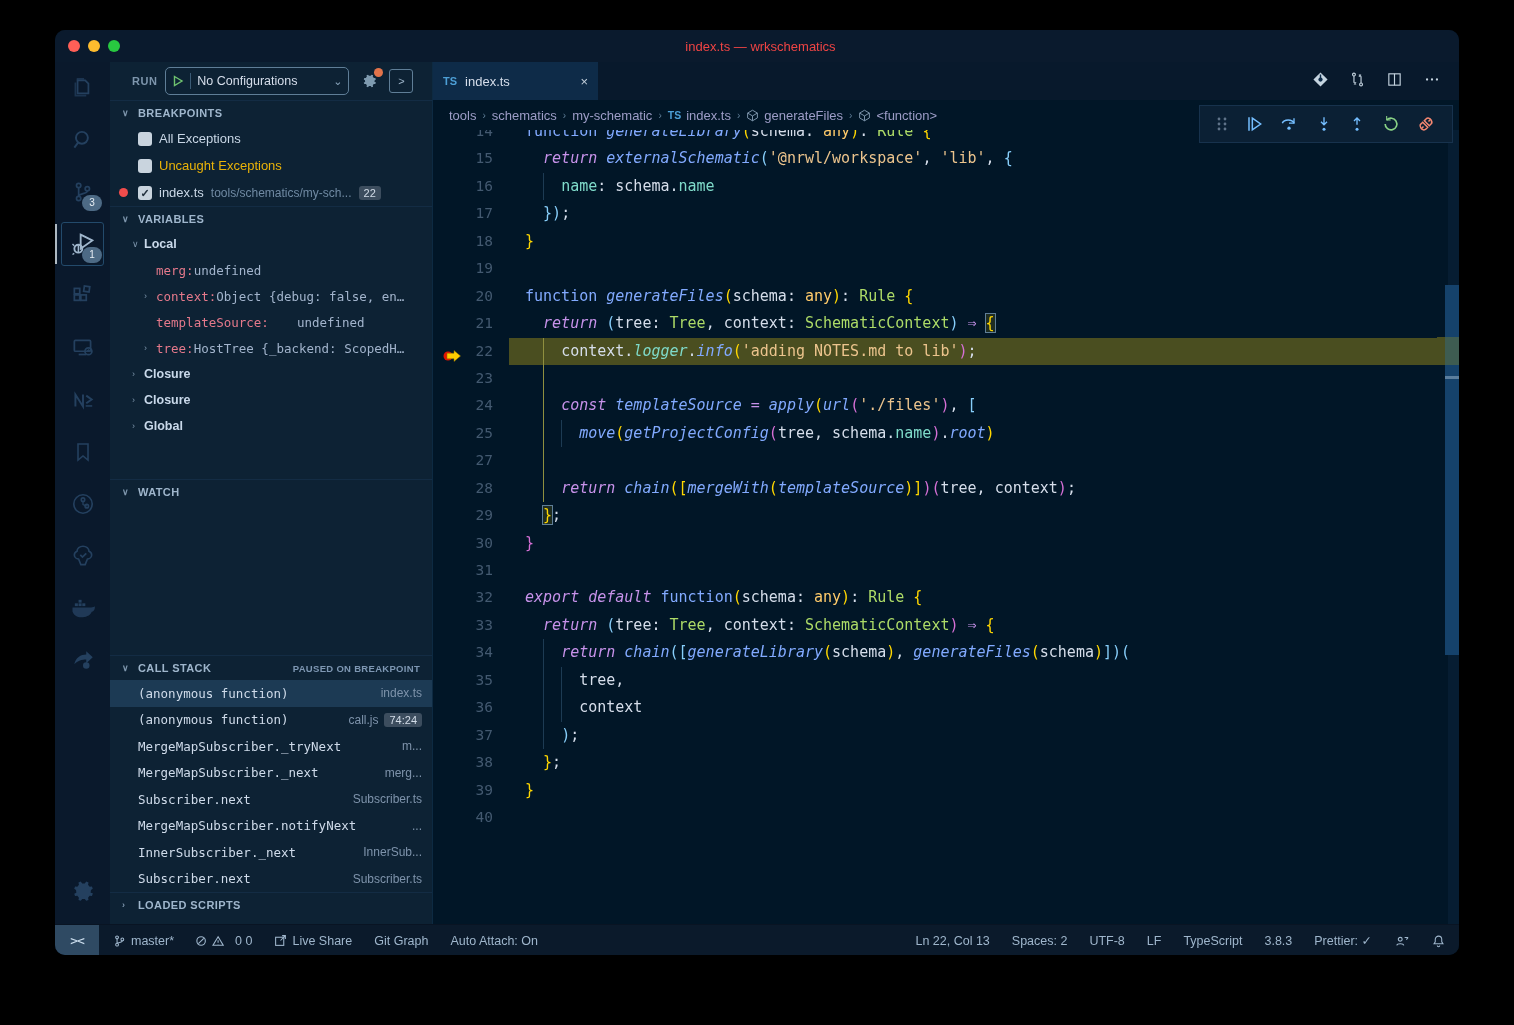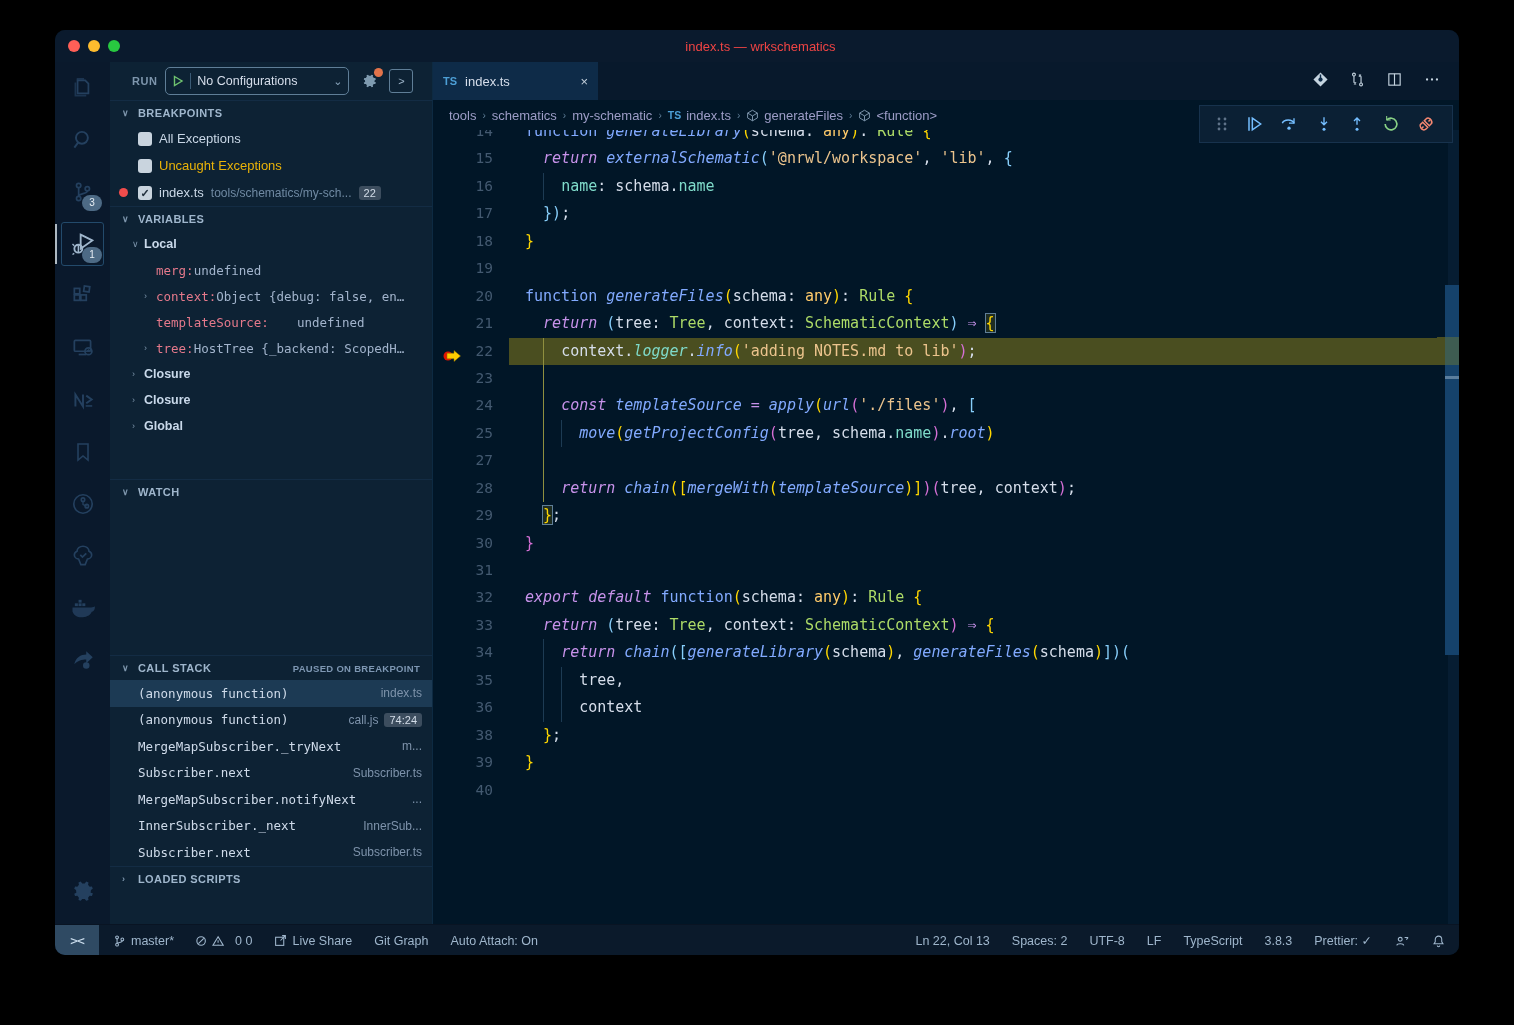--- a/index.html
+++ b/index.html
@@ -332,20 +332,24 @@
               <span class="cs-file">index.ts</span>
             </div>
             <div class="cs-row">
               <span class="cs-fn">(anonymous function)</span>
               <span class="cs-file">call.js</span>
               <span class="chip">74:24</span>
             </div>
             <div class="cs-row">
               <span class="cs-fn">MergeMapSubscriber._tryNext</span>
               <span class="cs-file">m...</span>
+            </div>
+            <div class="cs-row">
+              <span class="cs-fn">MergeMapSubscriber._next</span>
+              <span class="cs-file">merg...</span>
             </div>
             <div class="cs-row">
               <span class="cs-fn">Subscriber.next</span>
               <span class="cs-file">Subscriber.ts</span>
             </div>
             <div class="cs-row">
               <span class="cs-fn">MergeMapSubscriber.notifyNext</span>
               <span class="cs-file">...</span>
             </div>
             <div class="cs-row">
@@ -453,20 +457,21 @@
               <div class="cl"><i class="guide" style="left: 110.06px; background: rgb(143, 143, 63);"></i><span class="ln">27</span><span class="ct"></span></div>
               <div class="cl"><i class="guide" style="left: 110.06px; background: rgb(143, 143, 63);"></i><span class="ln">28</span><span class="ct"><span style="color: rgb(214, 222, 235);">    </span><span style="color: rgb(199, 146, 234); font-style: italic;">return</span><span style="color: rgb(214, 222, 235);"> </span><span style="color: rgb(130, 170, 255); font-style: italic;">chain</span><span style="color: rgb(255, 215, 0);">(</span><span style="color: rgb(255, 215, 0);">[</span><span style="color: rgb(130, 170, 255); font-style: italic;">mergeWith</span><span style="color: rgb(255, 215, 0);">(</span><span style="color: rgb(130, 170, 255); font-style: italic;">templateSource</span><span style="color: rgb(255, 215, 0);">)</span><span style="color: rgb(255, 215, 0);">]</span><span style="color: rgb(214, 112, 214);">)</span><span style="color: rgb(214, 112, 214);">(</span><span style="color: rgb(214, 222, 235);">tree</span><span style="color: rgb(214, 222, 235);">, </span><span style="color: rgb(214, 222, 235);">context</span><span style="color: rgb(214, 112, 214);">)</span><span style="color: rgb(214, 222, 235);">;</span></span></div>
               <div class="cl"><span class="ln">29</span><span class="ct"><span style="color: rgb(214, 222, 235);">  </span><span class="seg-box" style="color: rgb(255, 215, 0);">}</span><span style="color: rgb(214, 222, 235);">;</span></span></div>
               <div class="cl"><span class="ln">30</span><span class="ct"><span style="color: rgb(214, 112, 214);">}</span></span></div>
               <div class="cl"><span class="ln">31</span><span class="ct"></span></div>
               <div class="cl"><span class="ln">32</span><span class="ct"><span style="color: rgb(199, 146, 234); font-style: italic;">export</span><span style="color: rgb(214, 222, 235);"> </span><span style="color: rgb(199, 146, 234); font-style: italic;">default</span><span style="color: rgb(214, 222, 235);"> </span><span style="color: rgb(130, 170, 255);">function</span><span style="color: rgb(255, 215, 0);">(</span><span style="color: rgb(214, 222, 235);">schema</span><span style="color: rgb(214, 222, 235);">: </span><span style="color: rgb(255, 203, 107);">any</span><span style="color: rgb(255, 215, 0);">)</span><span style="color: rgb(214, 222, 235);">: </span><span style="color: rgb(173, 219, 103);">Rule</span><span style="color: rgb(214, 222, 235);"> </span><span style="color: rgb(255, 215, 0);">{</span></span></div>
               <div class="cl"><span class="ln">33</span><span class="ct"><span style="color: rgb(214, 222, 235);">  </span><span style="color: rgb(199, 146, 234); font-style: italic;">return</span><span style="color: rgb(214, 222, 235);"> </span><span style="color: rgb(135, 206, 250);">(</span><span style="color: rgb(214, 222, 235);">tree</span><span style="color: rgb(214, 222, 235);">: </span><span style="color: rgb(173, 219, 103);">Tree</span><span style="color: rgb(214, 222, 235);">, </span><span style="color: rgb(214, 222, 235);">context</span><span style="color: rgb(214, 222, 235);">: </span><span style="color: rgb(173, 219, 103);">SchematicContext</span><span style="color: rgb(214, 112, 214);">)</span><span style="color: rgb(214, 222, 235);"> </span><span style="color: rgb(199, 146, 234); font-style: italic;">⇒</span><span style="color: rgb(214, 222, 235);"> </span><span style="color: rgb(255, 215, 0);">{</span></span></div>
               <div class="cl"><i class="guide" style="left: 110.06px; background: rgb(29, 59, 83);"></i><span class="ln">34</span><span class="ct"><span style="color: rgb(214, 222, 235);">    </span><span style="color: rgb(199, 146, 234); font-style: italic;">return</span><span style="color: rgb(214, 222, 235);"> </span><span style="color: rgb(130, 170, 255); font-style: italic;">chain</span><span style="color: rgb(135, 206, 250);">(</span><span style="color: rgb(135, 206, 250);">[</span><span style="color: rgb(130, 170, 255); font-style: italic;">generateLibrary</span><span style="color: rgb(255, 215, 0);">(</span><span style="color: rgb(214, 222, 235);">schema</span><span style="color: rgb(255, 215, 0);">)</span><span style="color: rgb(214, 222, 235);">, </span><span style="color: rgb(130, 170, 255); font-style: italic;">generateFiles</span><span style="color: rgb(255, 215, 0);">(</span><span style="color: rgb(214, 222, 235);">schema</span><span style="color: rgb(255, 215, 0);">)</span><span style="color: rgb(135, 206, 250);">]</span><span style="color: rgb(135, 206, 250);">)</span><span style="color: rgb(135, 206, 250);">(</span></span></div>
               <div class="cl"><i class="guide" style="left: 110.06px; background: rgb(29, 59, 83);"></i><i class="guide" style="left: 128.12px; background: rgb(29, 59, 83);"></i><span class="ln">35</span><span class="ct"><span style="color: rgb(214, 222, 235);">      tree</span><span style="color: rgb(214, 222, 235);">,</span></span></div>
               <div class="cl"><i class="guide" style="left: 110.06px; background: rgb(29, 59, 83);"></i><i class="guide" style="left: 128.12px; background: rgb(29, 59, 83);"></i><span class="ln">36</span><span class="ct"><span style="color: rgb(214, 222, 235);">      context</span></span></div>
+              <div class="cl"><i class="guide" style="left: 110.06px; background: rgb(29, 59, 83);"></i><span class="ln">37</span><span class="ct"><span style="color: rgb(214, 222, 235);">    </span><span style="color: rgb(135, 206, 250);">)</span><span style="color: rgb(214, 222, 235);">;</span></span></div>
               <div class="cl"><span class="ln">38</span><span class="ct"><span style="color: rgb(214, 222, 235);">  </span><span style="color: rgb(255, 215, 0);">}</span><span style="color: rgb(214, 222, 235);">;</span></span></div>
               <div class="cl"><span class="ln">39</span><span class="ct"><span style="color: rgb(255, 215, 0);">}</span></span></div>
               <div class="cl"><span class="ln">40</span><span class="ct"></span></div>
             </div>
           <div class="rail">
             <div class="thumb"></div>
             <div class="dec-blue" style="top:155px;height:370px"></div>
             <div class="dec-olive" style="top:207px;height:28px"></div>
             <div class="dec-olive2" style="top:207px;height:28px"></div>
             <div class="dec-cursor" style="top:246px"></div>

